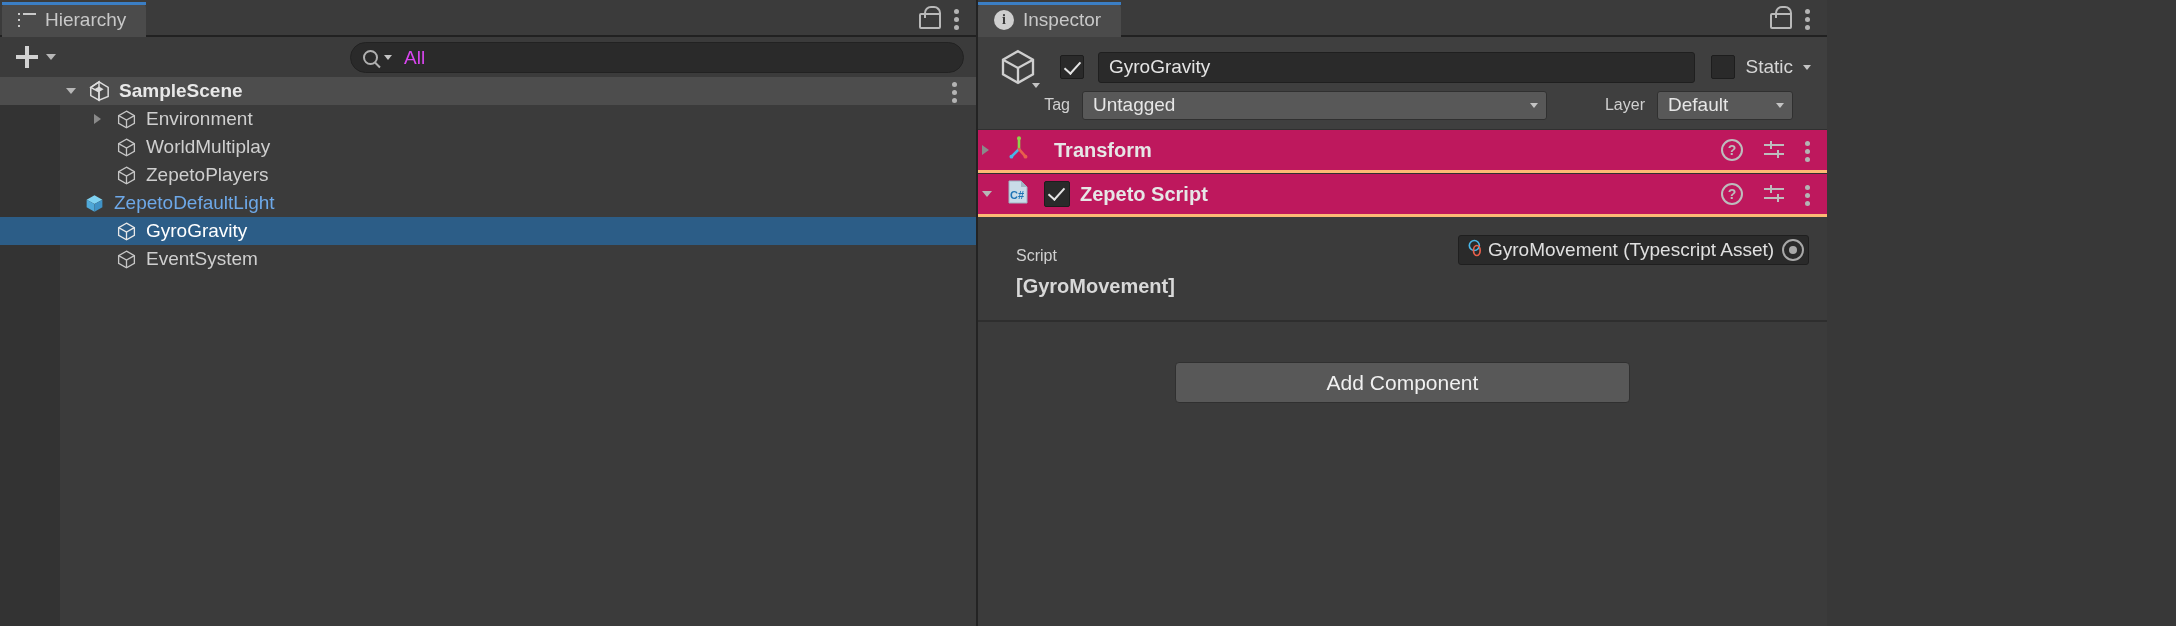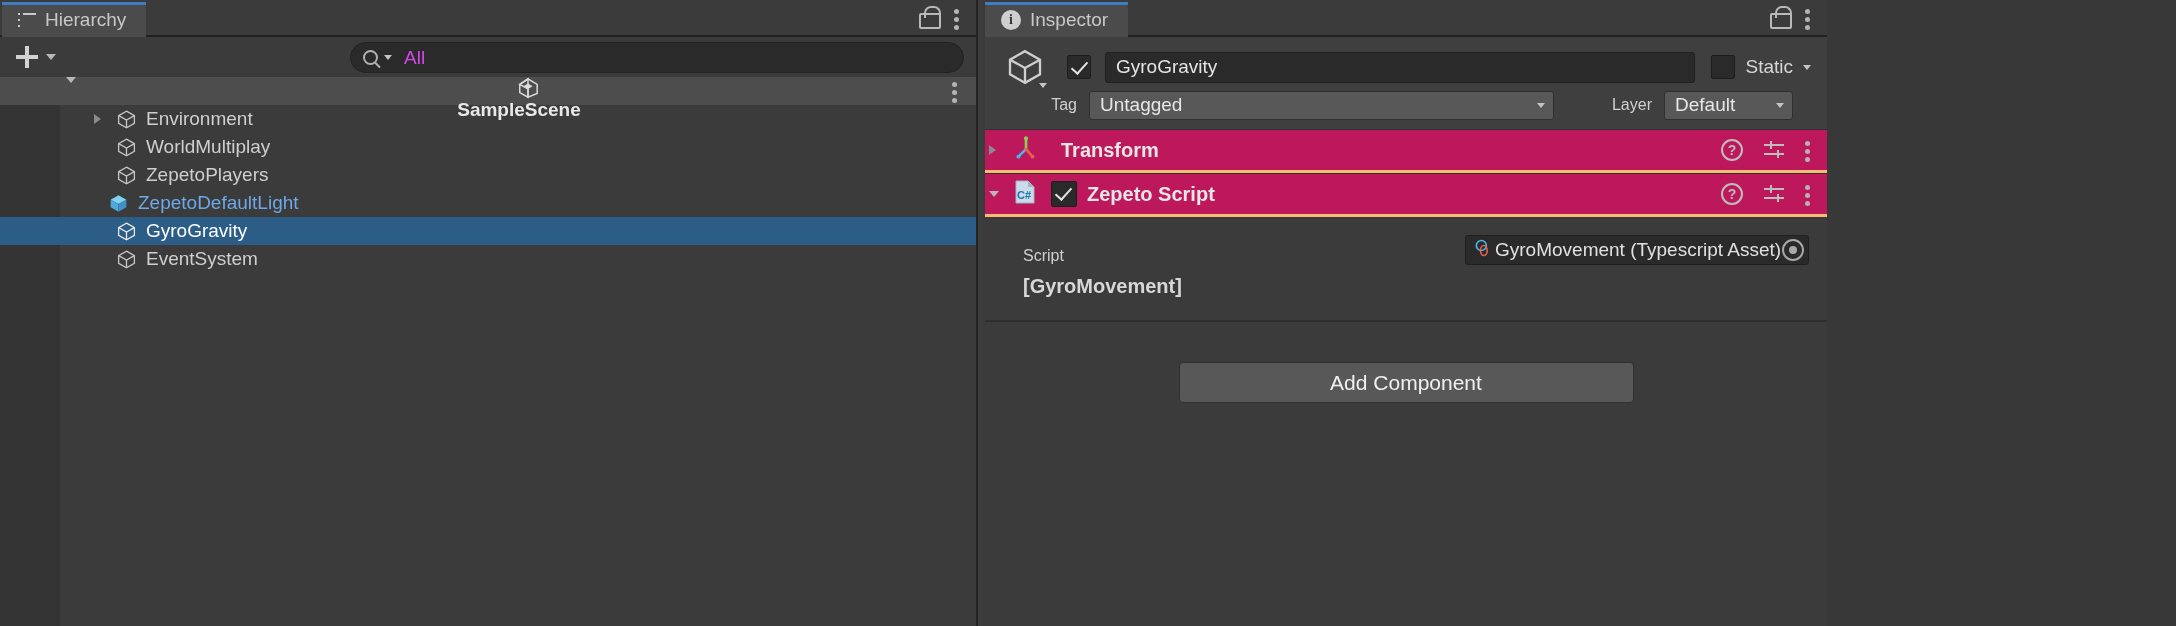--- a/index.html
+++ b/index.html
@@ -4,21 +4,21 @@
 <style>
   * { box-sizing: border-box; margin: 0; padding: 0; }
   html, body {
     width: 2176px; height: 626px;
     background: #383838;
     font-family: "Liberation Sans", sans-serif;
     overflow: hidden;
     -webkit-font-smoothing: antialiased;
   }
 
-  .app { position: relative; width: 1827px; height: 626px; display: flex; background:#3b3b3b;gap:7px; }
+  .app { position: relative; width: 1827px; height: 626px; display: flex; background:#3b3b3b; }
 
   
   .ico { display:inline-block; vertical-align:middle; flex:none; }
   .kebab { width:6px; height:26px; position:relative; cursor:pointer; }
   .kebab i { position:absolute; left:0; width:5px; height:5px; border-radius:50%; background:#b4b4b4; }
   .kebab i:nth-child(1){ top:4px; } .kebab i:nth-child(2){ top:12px; } .kebab i:nth-child(3){ top:20px; }
 
   .lock { width:20px; height:22px; position:relative; cursor:pointer; }
   .lock::before { content:""; position:absolute; left:1px; bottom:0; width:18px; height:12px;
       border:2px solid #b9b9b9; border-radius:2px; }
@@ -188,21 +188,21 @@
       </div>
       <div class="search">
         <span class="mag"></span>
         <span class="tri tri-down-sm" style="margin-left:2px"></span>
         <span class="ph" style="margin-left:8px">All</span>
       </div>
     </div>
 
     <div class="tree">
 
-      <div class="row scene" style="padding-left:62px;flex-direction:column;">
+      <div class="row scene" style="padding-left:62px;">
         <span class="tri tri-down" style="position:absolute; left:66px;"></span>
         <span class="scene-ico" style="margin-left:26px;">
           <svg width="22" height="22" viewBox="0 0 24 24">
             <polygon points="12,2 22,8 22,18 12,22 12,13 3,8" fill="none" stroke="#dcdcdc" stroke-width="1.6"></polygon>
             <polygon points="12,2 3,8 3,17 12,22" fill="none" stroke="#dcdcdc" stroke-width="1.6"></polygon>
             <polygon points="12,7 17,10 12,13 7,10" fill="#dcdcdc"></polygon>
           </svg>
         </span>
         <span class="label">SampleScene</span>
         <span class="kebab" style="position:absolute; right:18px; top:1px;">
@@ -239,21 +239,21 @@
         <span class="cube">
           <svg width="21" height="21" viewBox="0 0 24 24">
             <polygon points="12,2.5 21,7.6 21,16.4 12,21.5 3,16.4 3,7.6" fill="none" stroke="#c6c6c6" stroke-width="1.5"></polygon>
             <polyline points="3,7.6 12,12.6 21,7.6" fill="none" stroke="#c6c6c6" stroke-width="1.5"></polyline>
             <line x1="12" y1="12.6" x2="12" y2="21.5" stroke="#c6c6c6" stroke-width="1.5"></line>
           </svg>
         </span>
         <span class="label">ZepetoPlayers</span>
       </div>
 
-      <div class="row" style="padding-left:108px; color:#6da8e8;">
+      <div class="row" style="padding-left:84px; color:#6da8e8;">
         <span class="lightcube">
           <svg width="21" height="21" viewBox="0 0 24 24">
             <polygon points="12,2.5 21,7.6 12,12.6 3,7.6" fill="#7fd2f2"></polygon>
             <polygon points="3,7.6 12,12.6 12,21.5 3,16.4" fill="#4fa8d8"></polygon>
             <polygon points="21,7.6 12,12.6 12,21.5 21,16.4" fill="#3f92c6"></polygon>
           </svg>
         </span>
         <span class="label">ZepetoDefaultLight</span>
       </div>
 

